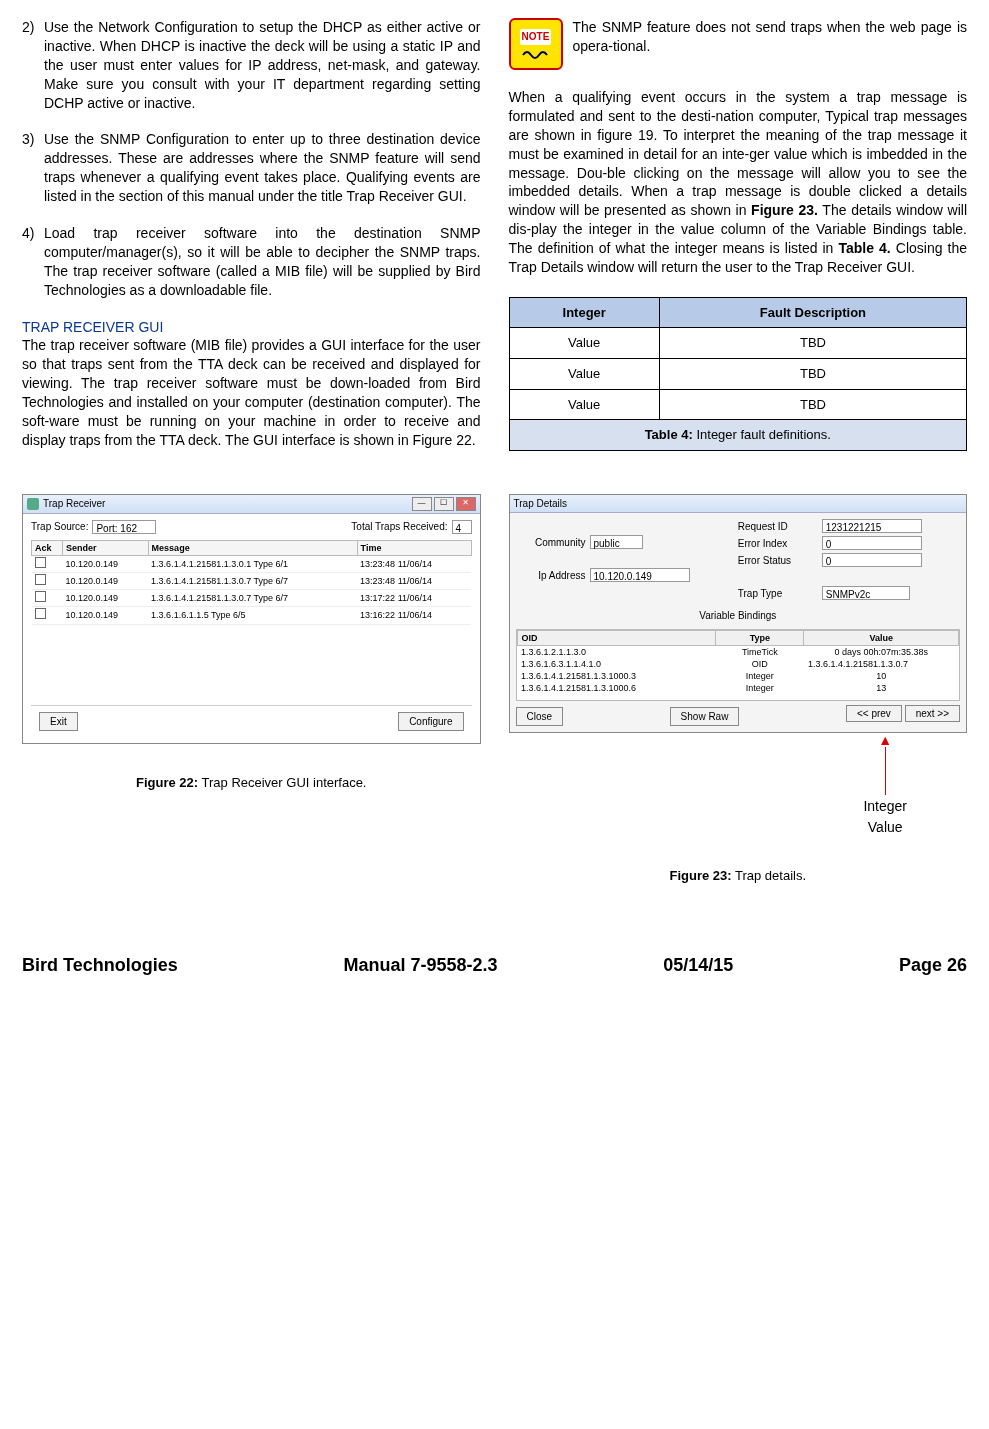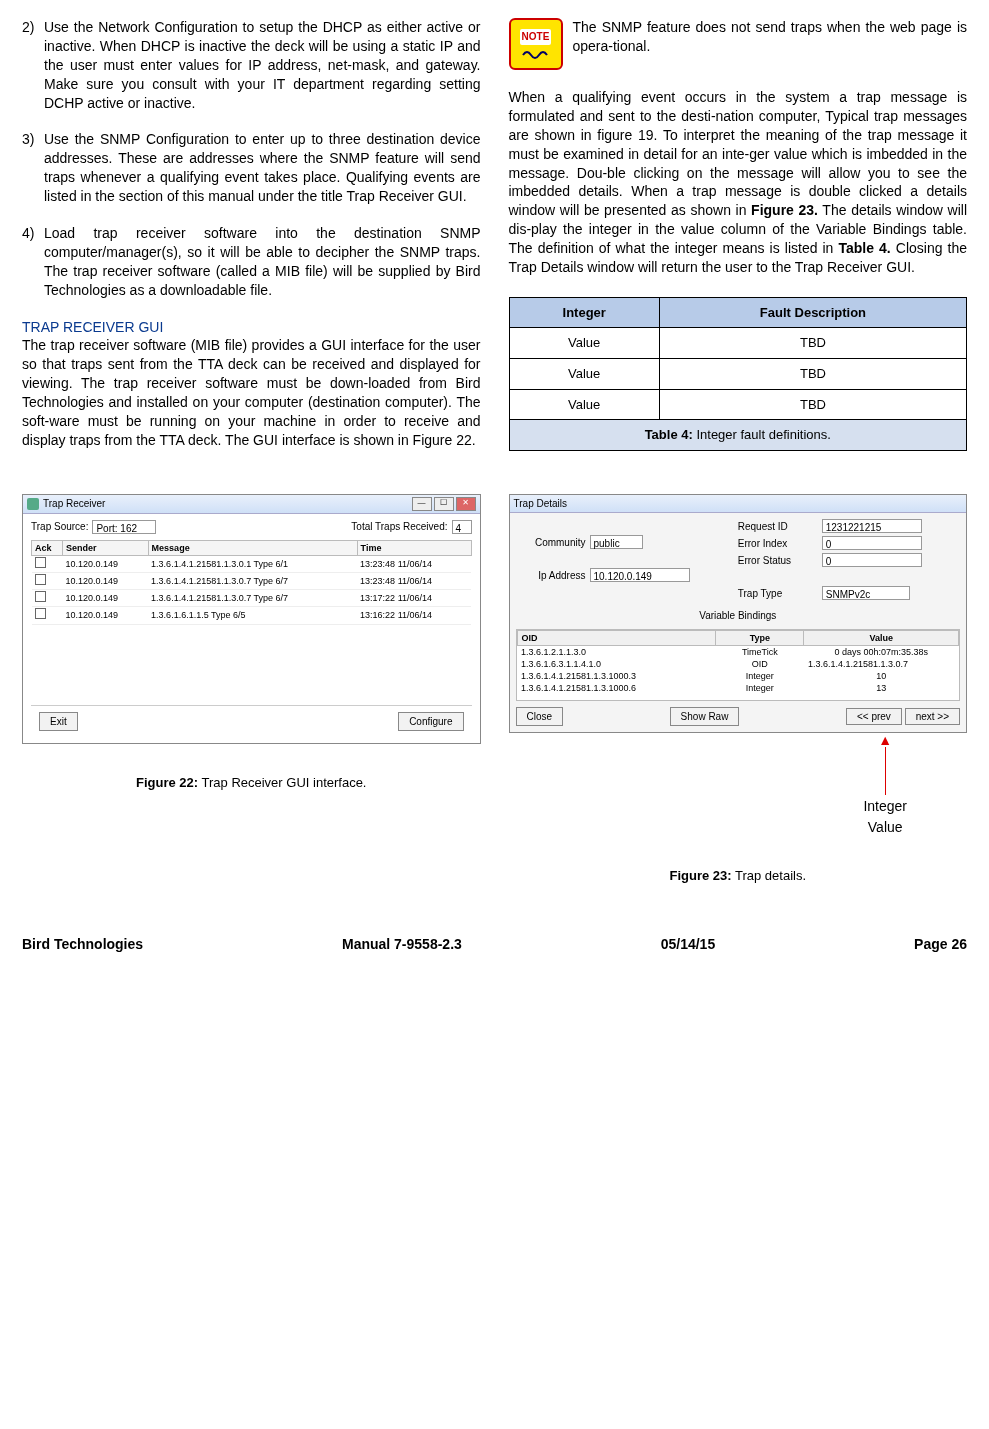--- a/index.html
+++ b/index.html
@@ -223,29 +223,28 @@
     margin: 0 auto;
   }
   .arrow-label {
     text-align: center;
     font-size: 14px;
     margin-top: 2px;
   }
   .page-footer {
     display: flex;
     justify-content: space-between;
-    margin-top: 50px;
+    margin-top: 68px;
     font-weight: bold;
-    font-size: 14px;
+    font-size: 18px;
   }
   .details-footer {
     display:flex;
     justify-content: space-between;
     margin-top: 6px;
-    align-items: center;
   }
   .vb-wrap { border:1px solid #bbb; background:#fff; height:70px; overflow:hidden; }
 </style>
 </head>
 <body>
 
 <div class="two-col">
   <div class="col">
     <div class="list-item">
       <div class="num">2)</div>

